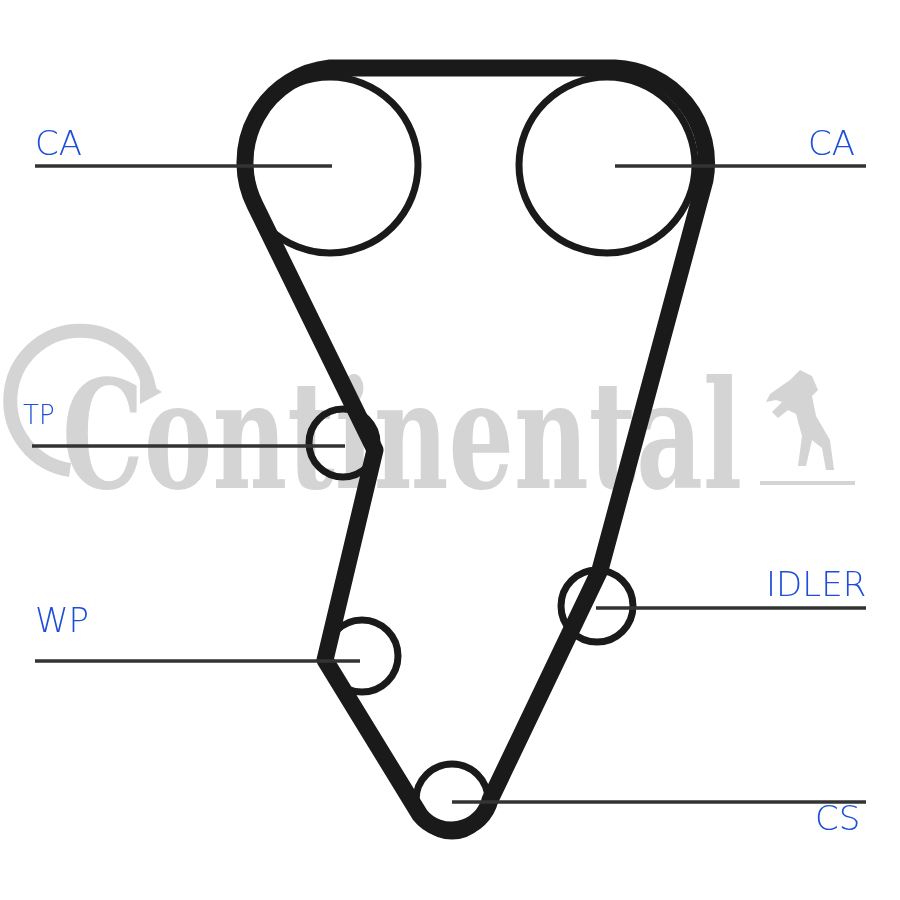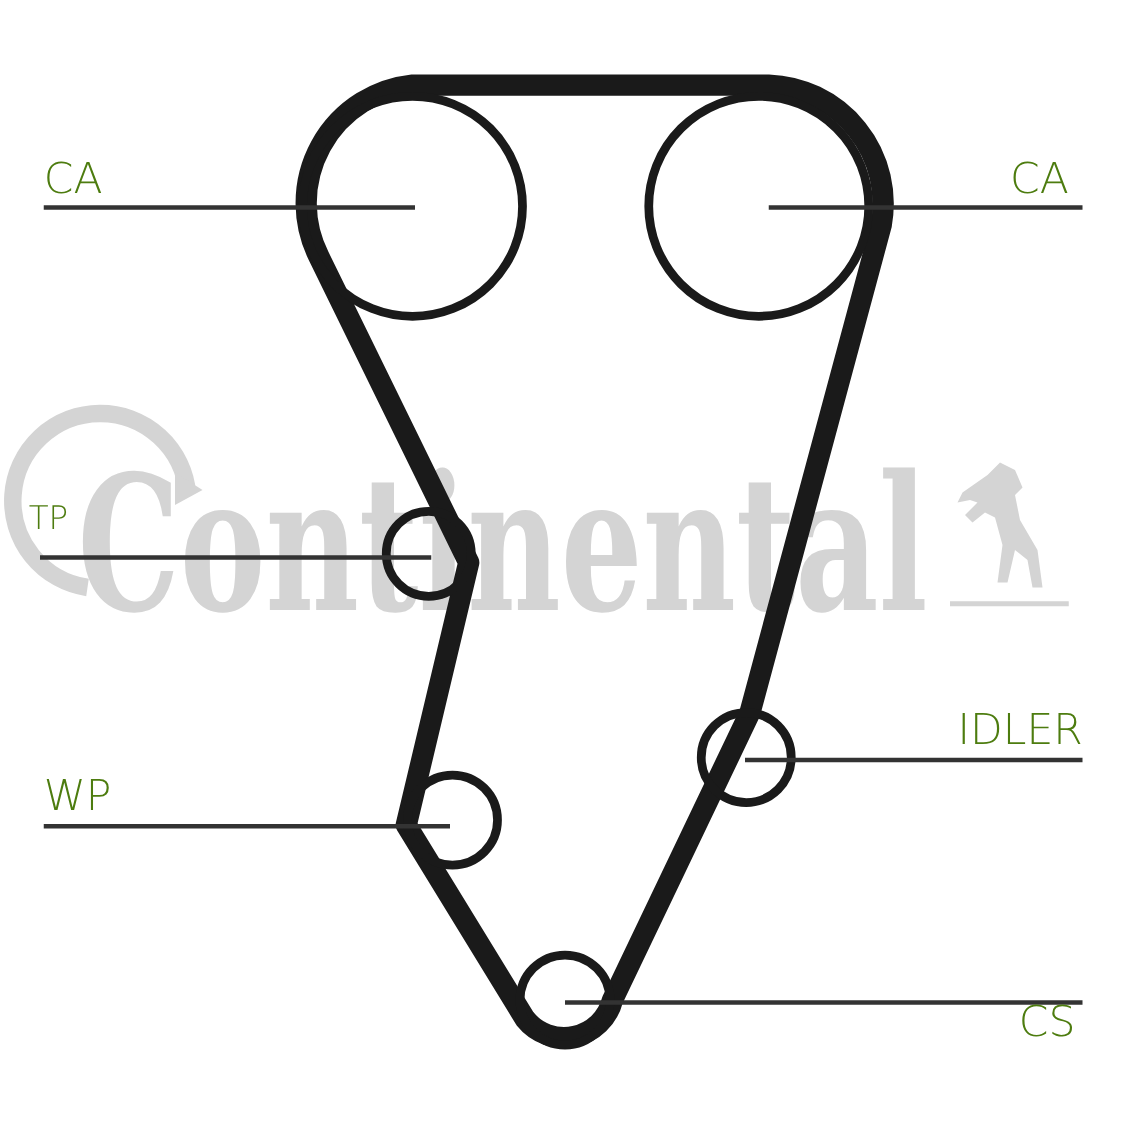--- a/index.html
+++ b/index.html
@@ -1,18 +1,18 @@
 <!DOCTYPE html>
 <html><head>
 <meta charset="utf-8">
 <style>
   html, body { margin:0; padding:0; background:#ffffff; }
   body { width:900px; height:900px; position:relative; overflow:hidden; font-family:"DejaVu Sans", sans-serif; }
   #diagram { position:absolute; left:0; top:0; width:900px; height:900px; }
-  .label { position:absolute; font-family:"DejaVu Sans", sans-serif; font-size:34px; color:#4d7c0f; letter-spacing:0; font-weight:300; }
+  .label { position:absolute; font-family:"DejaVu Sans", sans-serif; font-size:34px; color:#1d4ed8; letter-spacing:0; font-weight:300; }
   .wm { font-family:"DejaVu Serif", serif; font-weight:bold; fill:#d4d4d4; }
 </style>
 </head>
 <body>
 
 <svg id="diagram" viewBox="0 0 900 900" xmlns="http://www.w3.org/2000/svg">
 
   <g>
     <text class="wm" x="62" y="488" font-size="150" textLength="680" lengthAdjust="spacingAndGlyphs">Continental</text>
     <path d="M70 470 A 70 70 0 1 1 150 395" fill="none" stroke="#d4d4d4" stroke-width="14"></path>
@@ -50,15 +50,15 @@
     <line x1="32" y1="446" x2="345" y2="446"></line>
     <line x1="35" y1="661" x2="360" y2="661"></line>
     <line x1="596" y1="608" x2="866" y2="608"></line>
     <line x1="452" y1="802" x2="866" y2="802"></line>
   </g>
 </svg>
 
 <div class="label" style="left:35px; top:123px;">CA</div>
 <div class="label" style="left:808px; top:123px;">CA</div>
 <div class="label" style="left:23px; top:400px; font-size:26px;">TP</div>
-<div class="label" style="left:35px; top:617px;">WP</div>
+<div class="label" style="left:35px; top:600px;">WP</div>
 <div class="label" style="left:766px; top:564px;">IDLER</div>
 <div class="label" style="left:815px; top:798px;">CS</div>
 
 </body></html>

